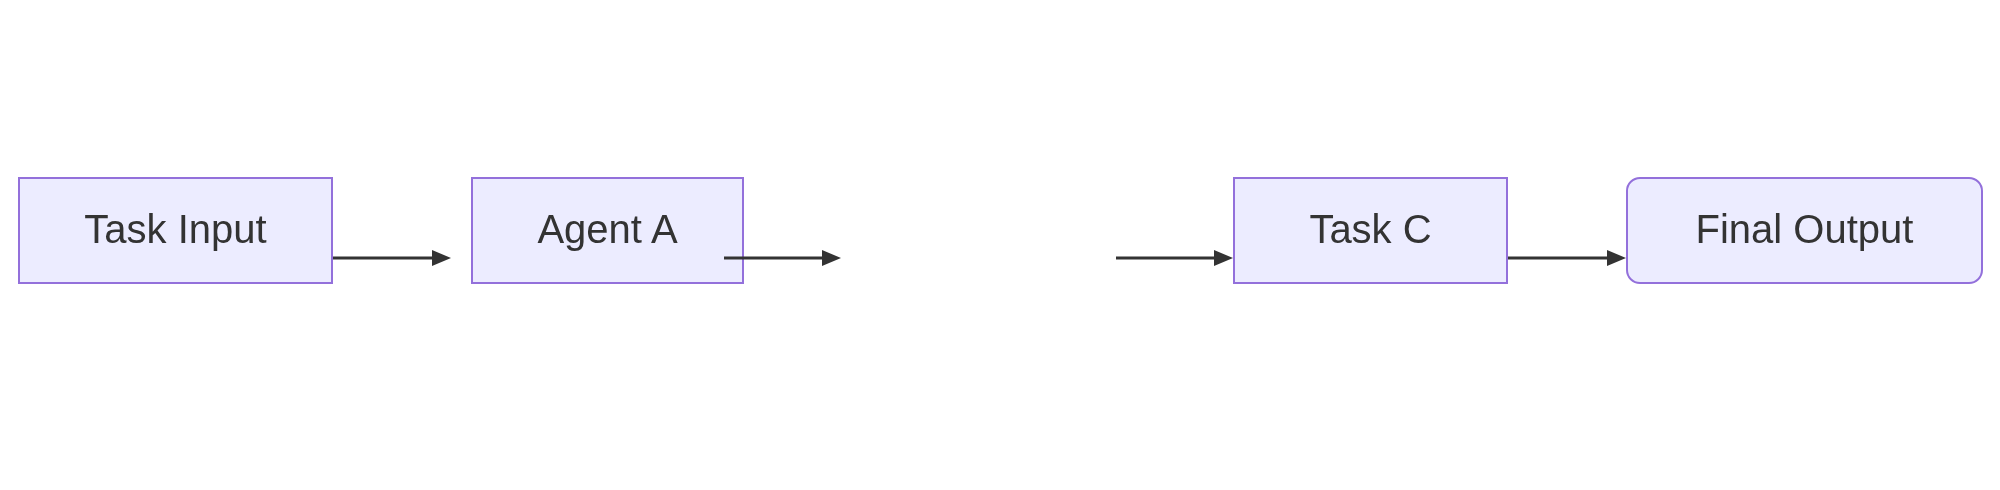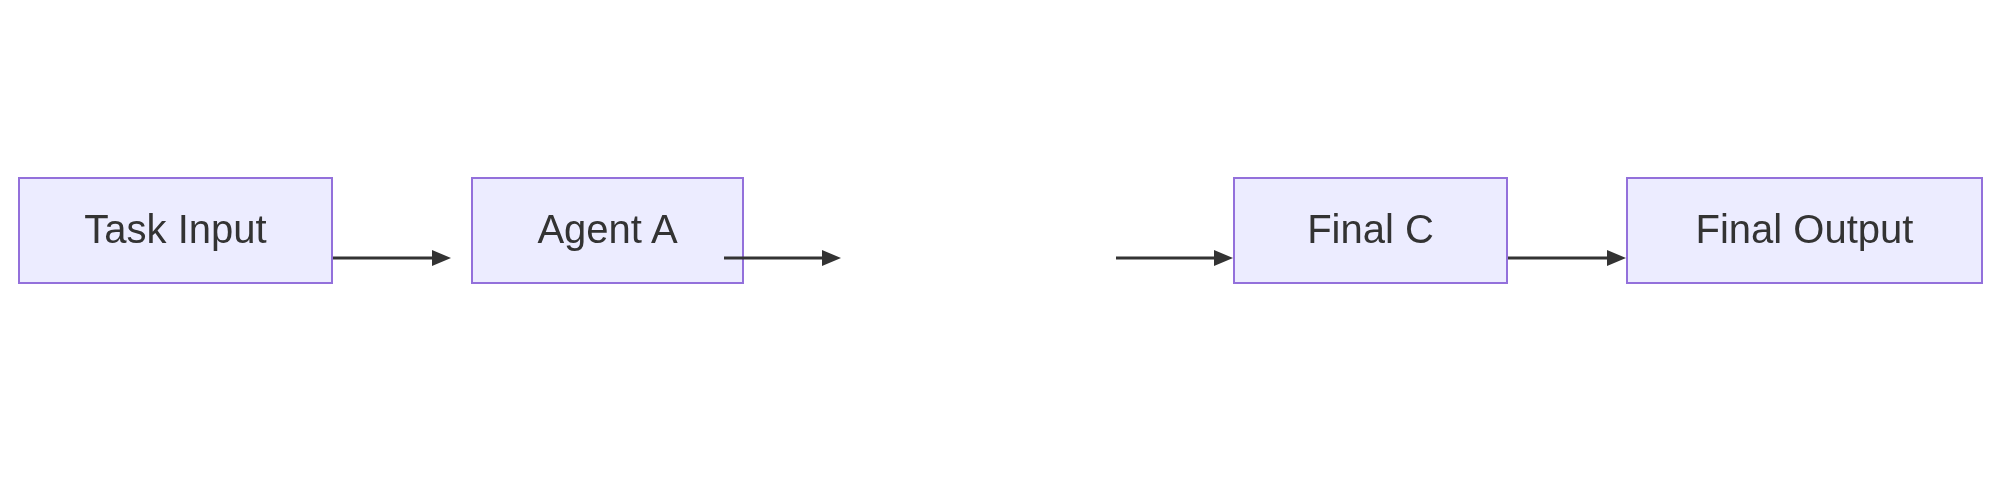--- a/index.html
+++ b/index.html
@@ -34,21 +34,21 @@
     font-size: 40px;
     color: var(--text);
     white-space: nowrap;
     line-height: 1;
     padding-bottom: 4px;
   }
   .node-1 { left: 18px;   width: 315px; }
   .node-2 { left: 451px;  width: 273px; margin-left: 20px; }
   .node-3 { left: 841px;  width: 275px; }
   .node-4 { left: 1233px; width: 275px; }
-  .node-5 { left: 1626px; width: 357px; }
+  .node-5 { left: 1626px; width: 357px; border-radius: 14px; }
 
   .edge {
     position: absolute;
     top: 244px;
     height: 28px;
   }
   .edge-1 { left: 333px;  width: 118px; }
   .edge-2 { left: 724px;  width: 117px; }
   .edge-3 { left: 1116px; width: 117px; }
   .edge-4 { left: 1508px; width: 118px; }
@@ -96,21 +96,21 @@
     <div class="edge-head"></div>
   </div>
 
 
   <div class="edge edge-3">
     <div class="edge-line"></div>
     <div class="edge-head"></div>
   </div>
 
   <div class="node node-4">
-    <span class="node-label">Final C</span>
+    <span class="node-label">Task C</span>
   </div>
 
   <div class="edge edge-4">
     <div class="edge-line"></div>
     <div class="edge-head"></div>
   </div>
 
   <div class="node node-5">
     <span class="node-label">Final Output</span>
   </div>

